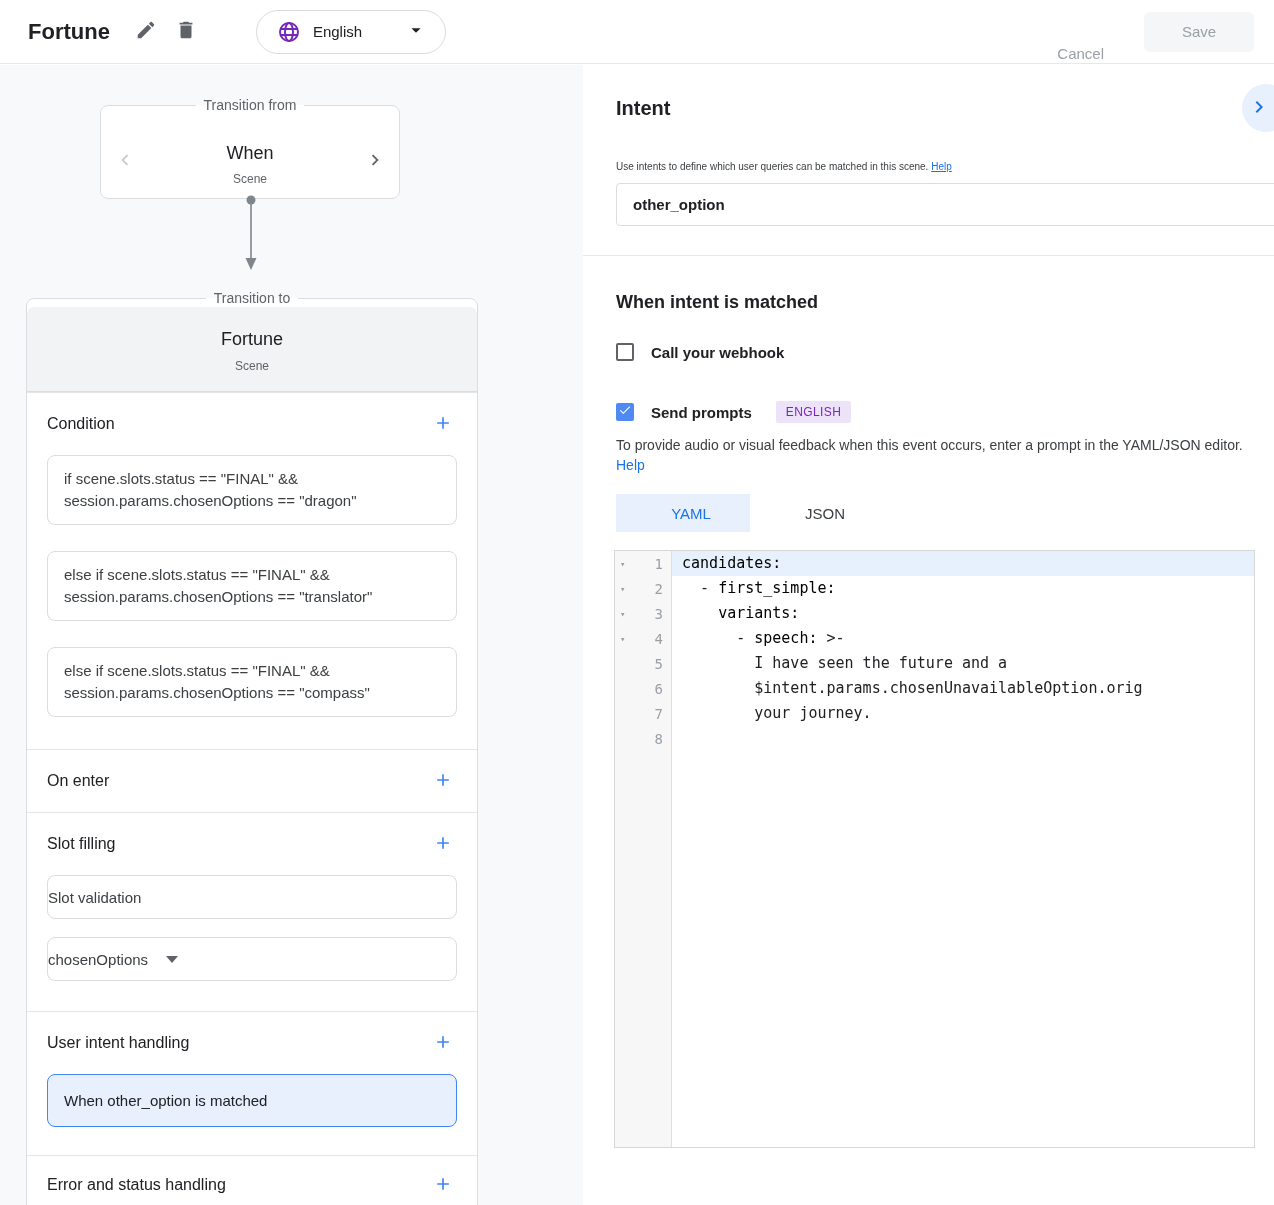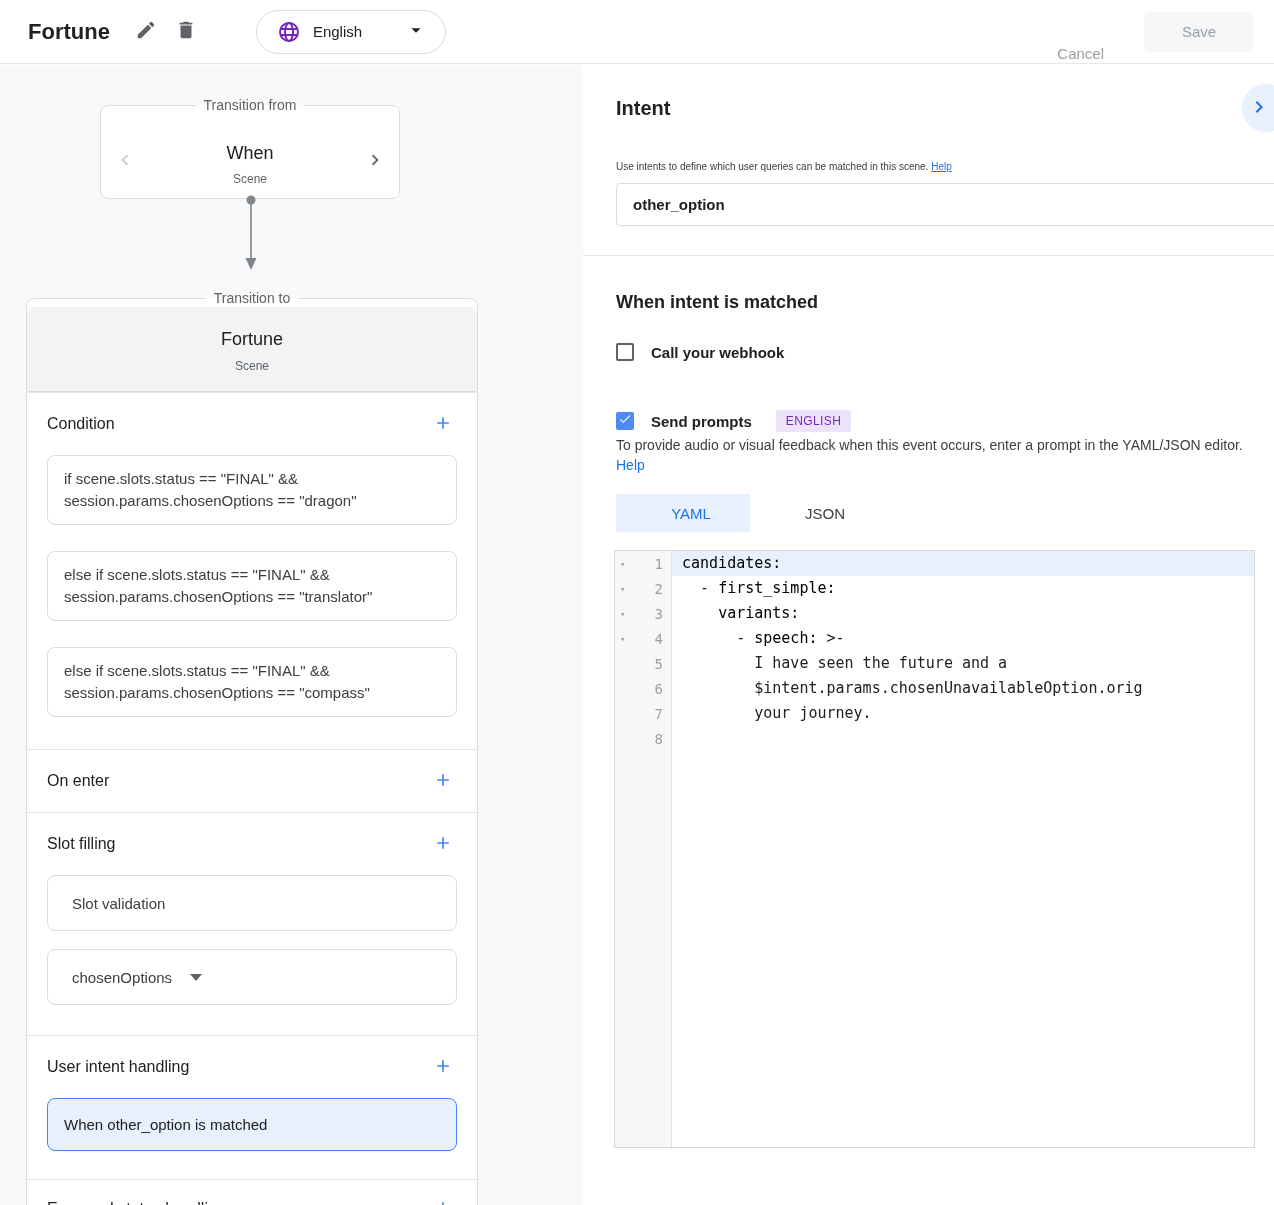--- a/index.html
+++ b/index.html
@@ -47,42 +47,42 @@
   .sec-row{display:flex;align-items:center;justify-content:space-between;padding:0 20px;height:62px;}
   .sec-label{font-size:16px;color:#202124;}
   .plus-btn{border:none;background:transparent;cursor:pointer;width:28px;height:28px;
     display:flex;align-items:center;justify-content:center;}
   .plus-btn svg{fill:#4285f4;}
   .sec-body{padding:0 20px 28px 20px;}
   .cond-box{position:relative;background:#fff;border:1px solid #dadce0;border-radius:8px;
     padding:12px 16px;font-size:15px;line-height:22px;color:#3c4043;margin-bottom:26px;cursor:pointer;}
   .cond-box:last-child{margin-bottom:4px;}
   .slot-box{display:flex;align-items:center;background:#fff;border:1px solid #dadce0;border-radius:8px;
-    height:56px;padding:0 24px;font-size:15px;color:#3c4043;margin-bottom:18px;cursor:pointer;}
+    height:44px;padding:0 0;font-size:15px;color:#3c4043;margin-bottom:18px;cursor:pointer;}
   .slot-box:last-child{margin-bottom:2px;}
   .dd-caret{margin-left:18px;width:0;height:0;border-left:6px solid transparent;
     border-right:6px solid transparent;border-top:7px solid #5f6368;}
   .uih-box{display:flex;align-items:center;background:#e8f0fe;border:1.5px solid #4285f4;border-radius:8px;
     height:53px;padding:0 16px;font-size:15px;color:#202124;cursor:pointer;}
   
   .rpanel{position:absolute;left:583px;top:65px;width:691px;height:1140px;background:#fff;overflow:hidden;}
   .intent-title{position:absolute;left:33px;top:32px;font-size:20px;color:#202124;}
   .collapse-btn{position:absolute;left:659px;top:19px;width:48px;height:48px;border-radius:50%;
     background:#e8f0fe;border:none;cursor:pointer;display:flex;align-items:center;padding-left:5px;}
   .collapse-btn svg{fill:#1a73e8;}
   .intent-desc{position:absolute;left:33px;top:74px;font-size:10px;color:#3c4043;width:645px;margin-top:22px;}
   a.help-link{color:#1a73e8;text-decoration:underline;cursor:pointer;}
   a.help-link.nound{text-decoration:none;}
   .intent-select{position:absolute;left:33px;top:118px;width:768px;height:43px;border:1px solid #dadce0;
     border-radius:4px;background:#fff;display:flex;align-items:center;padding:0 16px;font-size:15px;color:#202124;cursor:pointer;font-weight:bold;}
   .intent-select .dd-caret{margin-left:auto;}
   .rp-divider{position:absolute;left:0;top:190px;width:691px;height:1px;background:#e6e9ec;}
   .matched-title{position:absolute;left:33px;top:227px;font-size:18px;color:#202124;}
   .check-row{position:absolute;left:33px;display:flex;align-items:center;gap:17px;cursor:pointer;}
-  .row-webhook{top:278px;} .row-prompts{top:345px;}
+  .row-webhook{top:278px;} .row-prompts{top:336px;}
   .cbox{width:18px;height:18px;border:2px solid #5f6368;border-radius:2px;background:#fff;flex:0 0 auto;}
   .cbox.checked{border-color:#4e89f4;background:#4e89f4;display:flex;align-items:center;justify-content:center;}
   .cbox.checked svg{fill:#fff;}
   .check-label{font-size:15px;font-weight:bold;color:#202124;}
   .locale-chip{margin-left:7px;background:#ece3f9;color:#7627bb;font-size:12px;font-weight:500;
     letter-spacing:.4px;padding:4px 10px;border-radius:2px;}
   .helper{position:absolute;left:33px;top:370px;width:645px;font-size:14px;line-height:20px;color:#3c4043;}
   .tabs{position:absolute;left:33px;top:429px;display:flex;}
   .tab{width:134px;height:38px;display:flex;align-items:center;justify-content:center;
     font-size:15px;font-weight:500;border:none;background:transparent;cursor:pointer;

